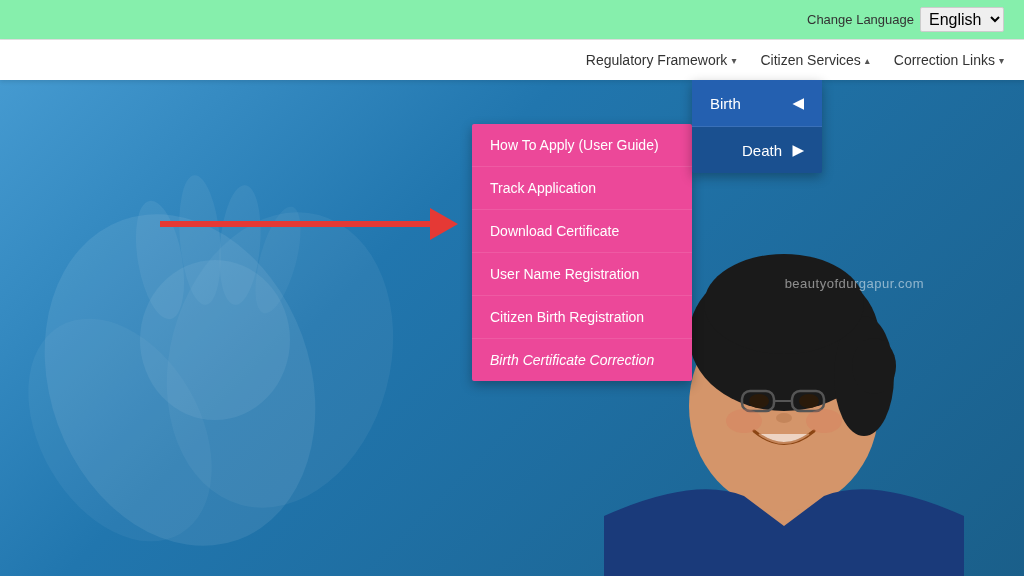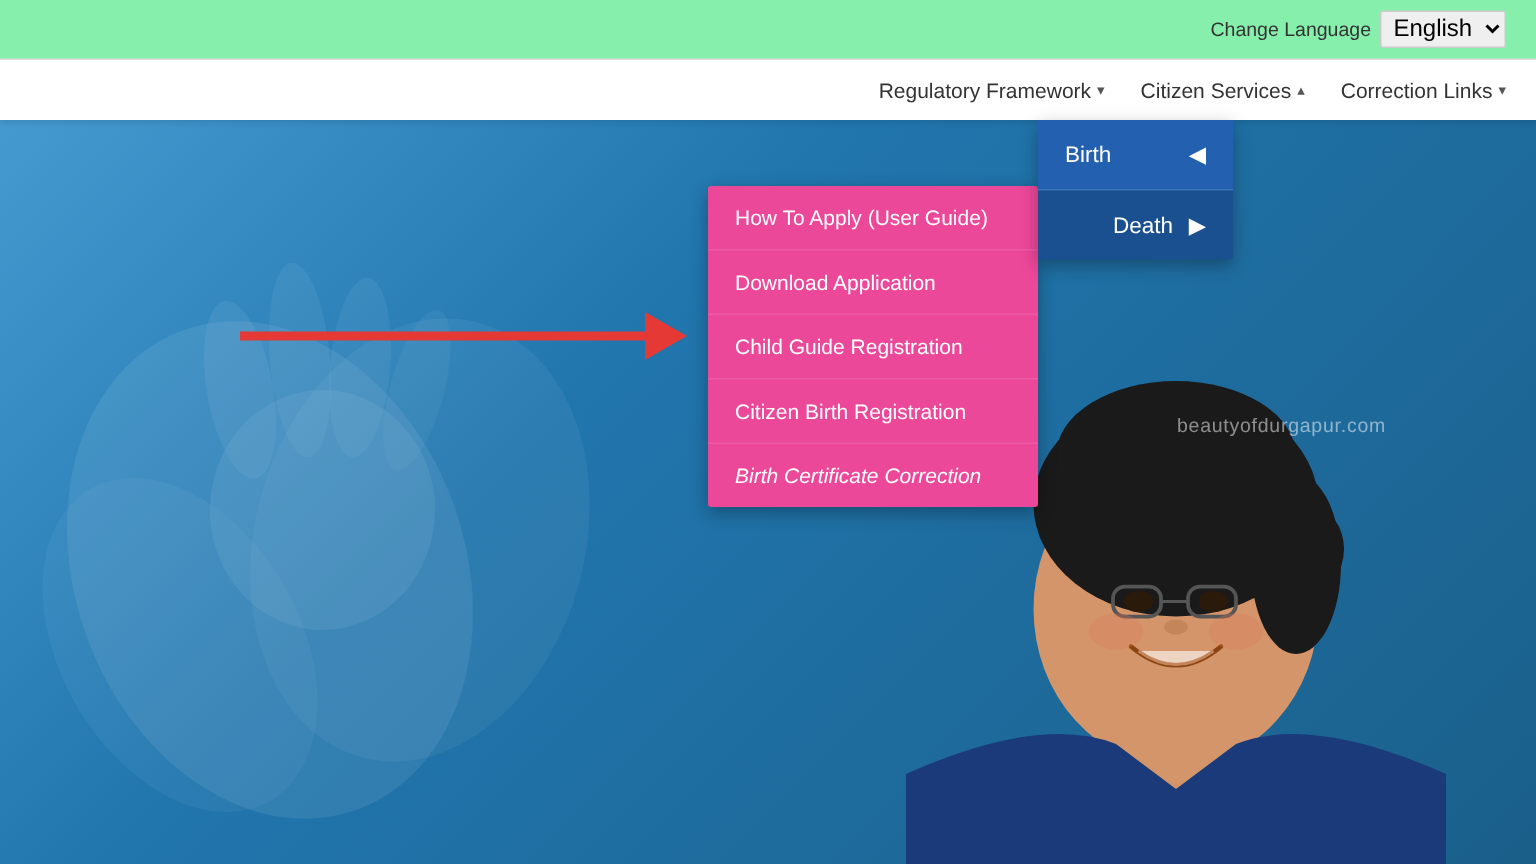--- a/index.html
+++ b/index.html
@@ -293,24 +293,27 @@
     <span>Correction Links</span>
     <span class="chevron">▾</span>
   </div>
 </div>
 
 <div class="dropdown-menu">
   <div class="dropdown-item">
     <span>How To Apply (User Guide)</span>
   </div>
   <div class="dropdown-item">
-    <span>Download Application</span>
-  </div>
-  <div class="dropdown-item">
-    <span>Child Guide Registration</span>
+    <span>Track Application</span>
+  </div>
+  <div class="dropdown-item">
+    <span>Download Certificate</span>
+  </div>
+  <div class="dropdown-item">
+    <span>User Name Registration</span>
   </div>
   <div class="dropdown-item">
     <span>Citizen Birth Registration</span>
   </div>
   <div class="dropdown-item">
     <span>Birth Certificate Correction</span>
   </div>
 </div>
 
 <div class="sub-menu">

